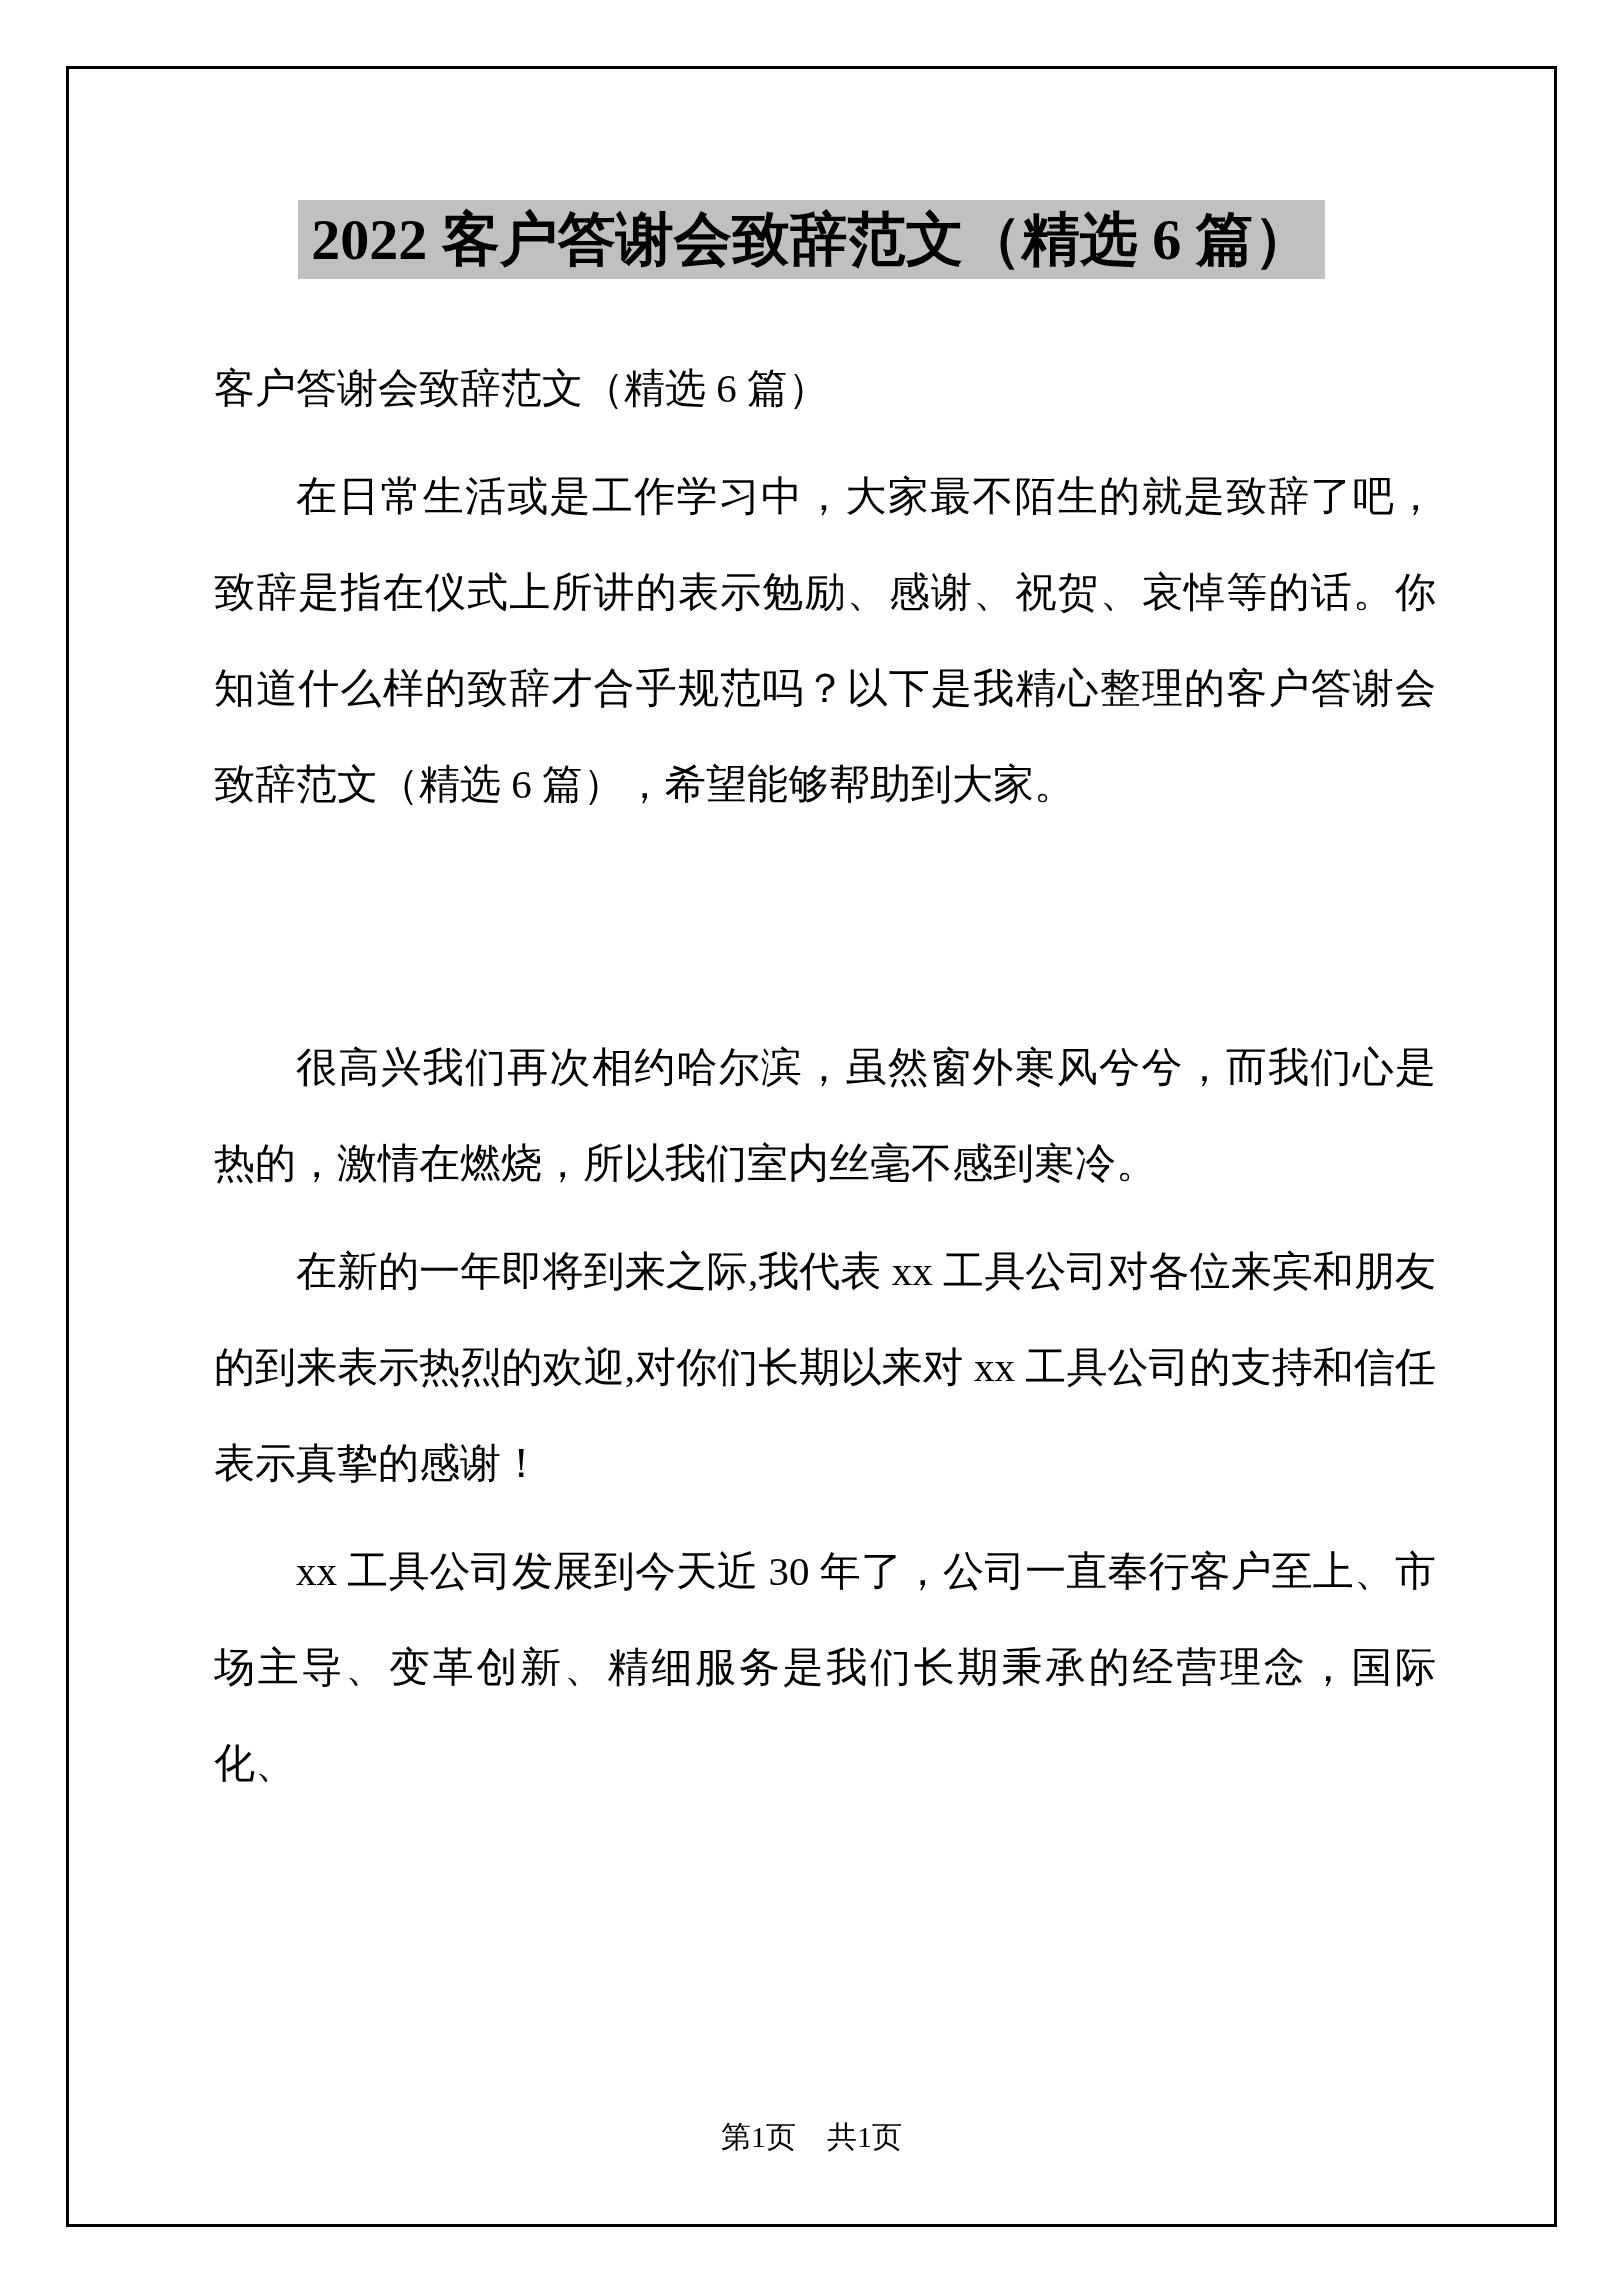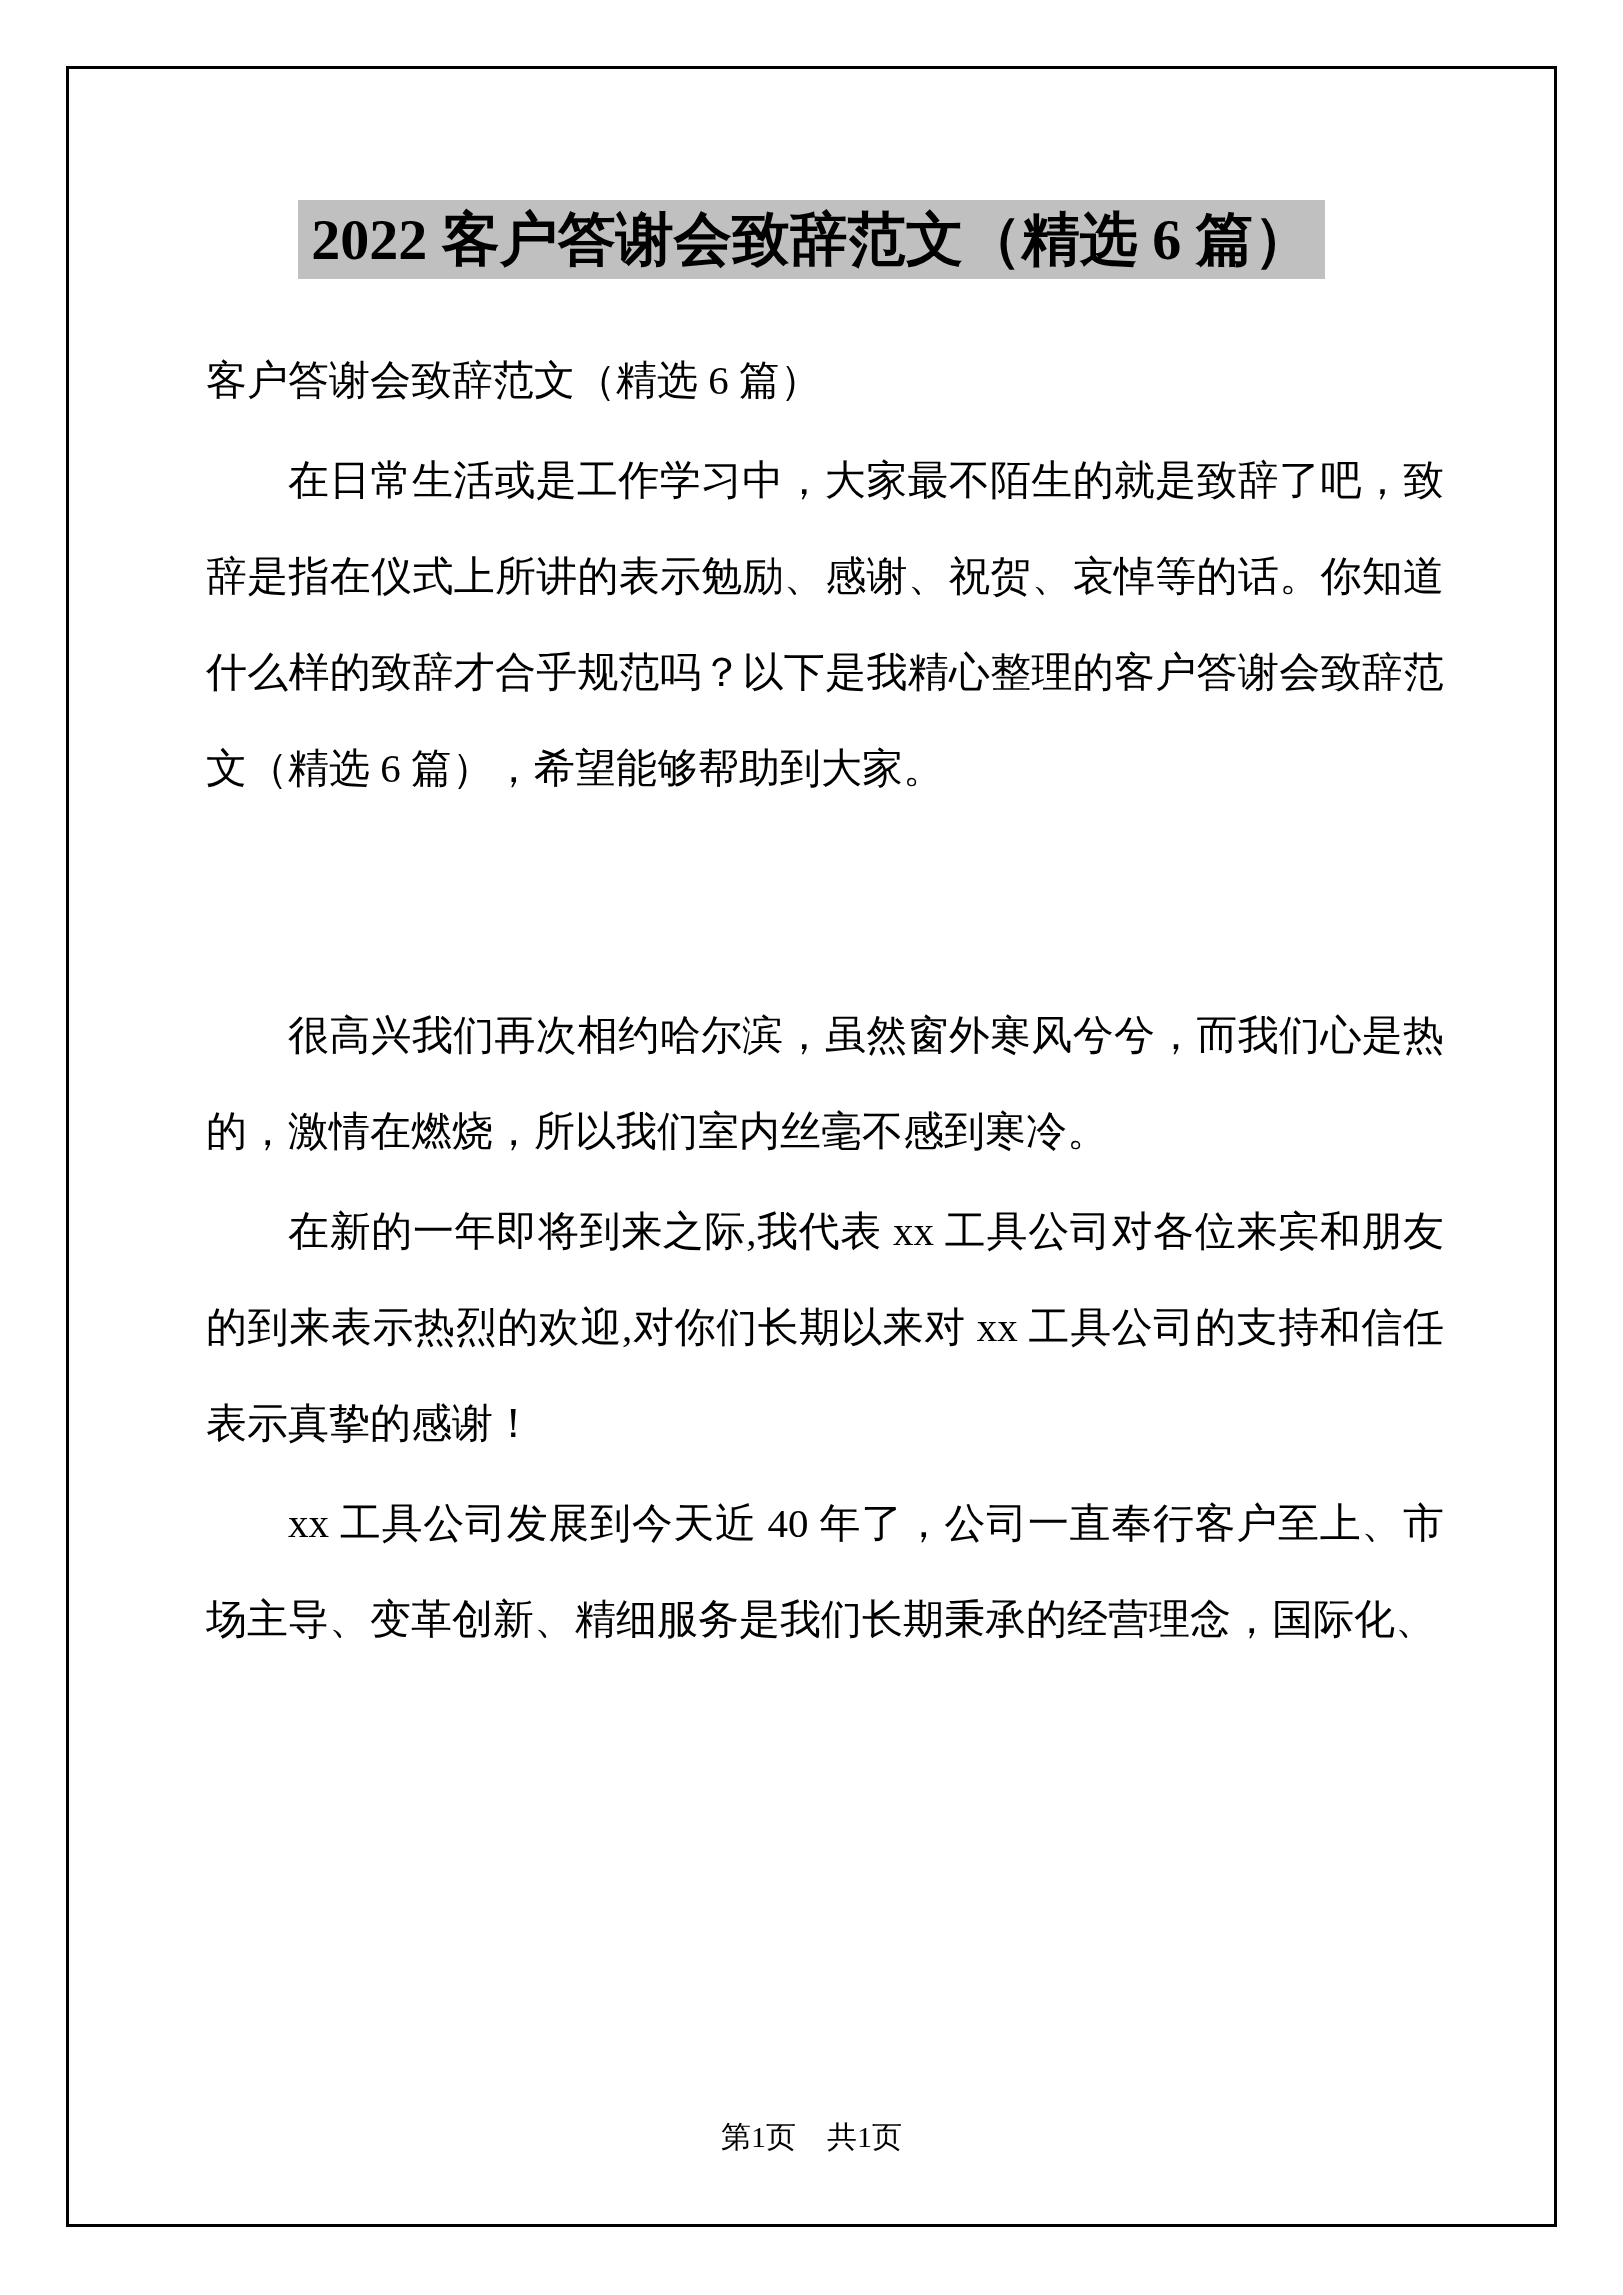--- a/index.html
+++ b/index.html
@@ -42,21 +42,21 @@
     
     background: #c0c0c0;
   }
   .content {
     position: absolute;
     left: 202px;
     top: 328px;
     width: 1246px;
   }
   .para {
-    margin: 4px;
+    margin: 12px;
     font-size: 41px;
     line-height: 96px;
     text-align: justify;
     text-justify: inter-ideograph;
     word-break: break-all;
   }
   .para.indent {
     text-indent: 2em;
   }
   .para.blank {
@@ -86,20 +86,20 @@
     <span class="title-highlight" data-bind="document.title" style="background: rgb(192, 192, 192);">2022 客户答谢会致辞范文（精选 6 篇）</span>
   </div>
 
   <div class="content">
 
   <p class="para">客户答谢会致辞范文（精选 6 篇）</p>
       <p class="para indent">在日常生活或是工作学习中，大家最不陌生的就是致辞了吧，致辞是指在仪式上所讲的表示勉励、感谢、祝贺、哀悼等的话。你知道什么样的致辞才合乎规范吗？以下是我精心整理的客户答谢会致辞范文（精选 6 篇），希望能够帮助到大家。</p>
       <p class="para blank"></p>
       <p class="para indent">很高兴我们再次相约哈尔滨，虽然窗外寒风兮兮，而我们心是热的，激情在燃烧，所以我们室内丝毫不感到寒冷。</p>
       <p class="para indent">在新的一年即将到来之际,我代表 xx 工具公司对各位来宾和朋友的到来表示热烈的欢迎,对你们长期以来对 xx 工具公司的支持和信任表示真挚的感谢！</p>
-      <p class="para indent">xx 工具公司发展到今天近 40 年了，公司一直奉行客户至上、市场主导、变革创新、精细服务是我们长期秉承的经营理念，国际化、</p>
+      <p class="para indent">xx 工具公司发展到今天近 30 年了，公司一直奉行客户至上、市场主导、变革创新、精细服务是我们长期秉承的经营理念，国际化、</p>
     </div>
 
   <div class="footer">
     <span data-bind="document.footer.current_page">第1页</span><span class="gap"></span><span data-bind="document.footer.total_pages">共1页</span>
   </div>
 </div>
 
 
 </body></html>

